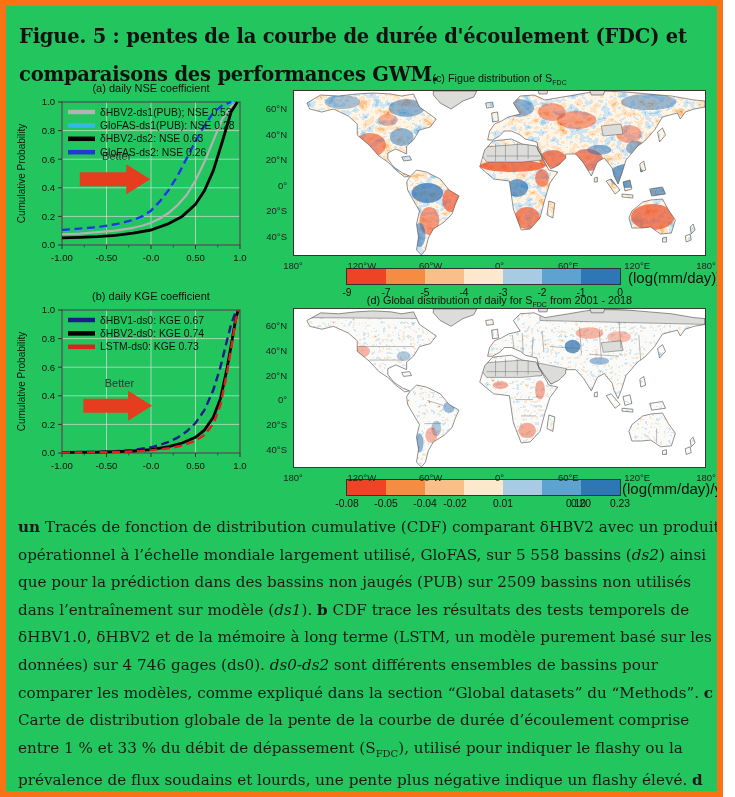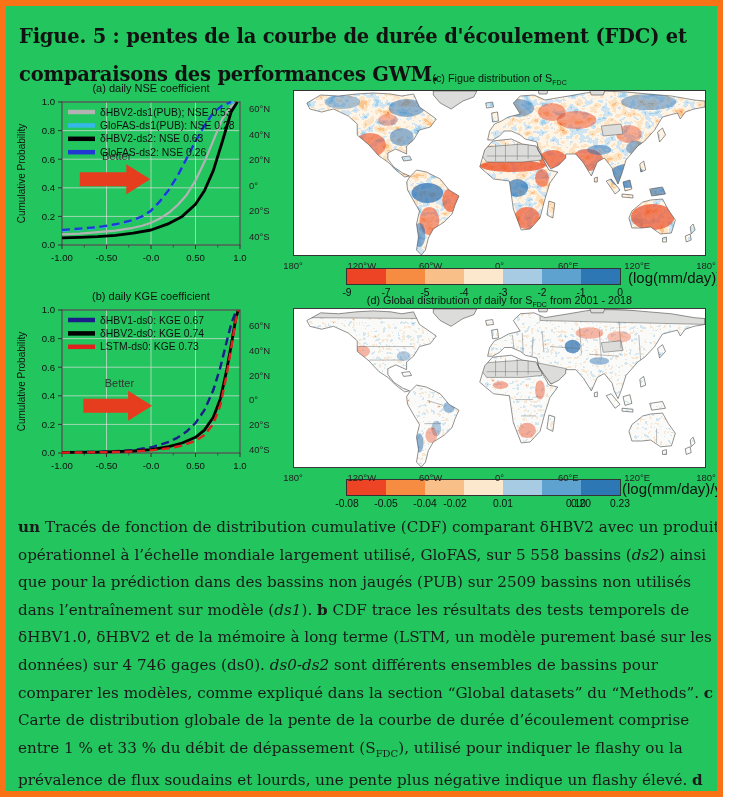--- a/index.html
+++ b/index.html
@@ -5,21 +5,21 @@
   html,body{margin:0;padding:0;background:#fff;}
   .page{position:relative;width:723px;height:797px;background:#22c55e;border:6px solid #f97316;box-sizing:border-box;overflow:hidden;
         font-family:"Liberation Sans","DejaVu Sans",sans-serif;}
   .fig-title{position:absolute;left:13px;top:12px;width:708px;
              font-family:"DejaVu Serif","Liberation Serif",serif;
              font-weight:bold;font-size:19.5px;line-height:38px;color:#111;letter-spacing:-0.2px;}
   .map-title{position:absolute;width:413px;text-align:center;font-size:10.8px;color:#111;}
   .map-title sub{font-size:7px;}
   svg text{font-family:"Liberation Sans","DejaVu Sans",sans-serif;}
   .axlabel{position:absolute;font-size:9.5px;color:#222;}
-  .lat{width:38px;}
+  .lat{width:38px;text-align:right;}
   .lon{width:48px;text-align:center;}
   .cbar{position:absolute;width:430px;height:36px;}
   .cbar .bar{position:absolute;left:0;top:0;height:15px;display:flex;border:1px solid #333;}
   .cbar .cell{height:100%;}
   .cbar .ctick{position:absolute;top:19px;width:34px;text-align:center;font-size:10.3px;color:#111;}
   .cbar .unit{position:absolute;top:1px;font-size:15px;color:#111;white-space:nowrap;}
   .caption{position:absolute;left:12px;top:508px;width:714px;
            font-family:"DejaVu Serif","Liberation Serif",serif;
            font-size:15.2px;line-height:27.6px;color:#1a1a1a;}
   .caption sub{font-size:10px;}

